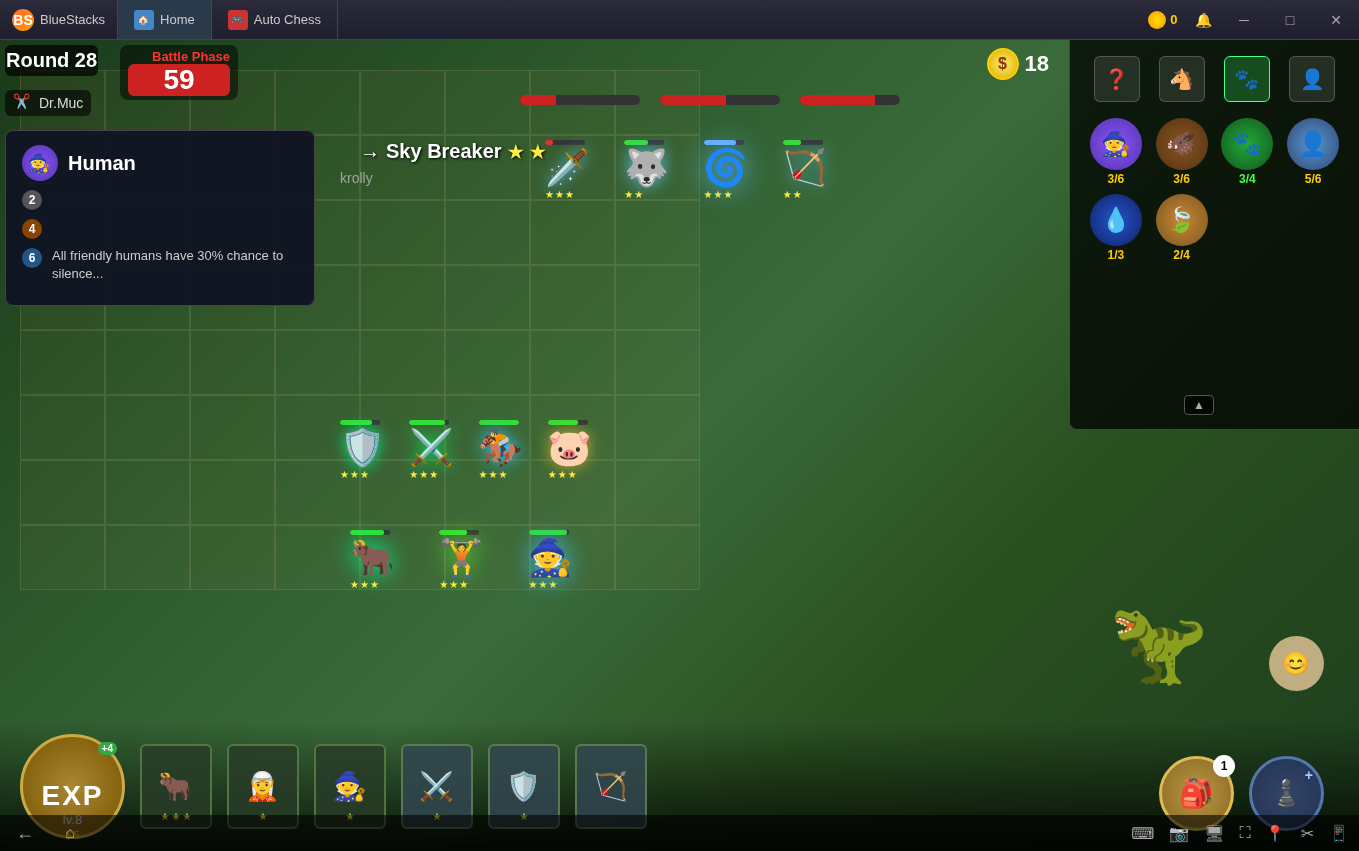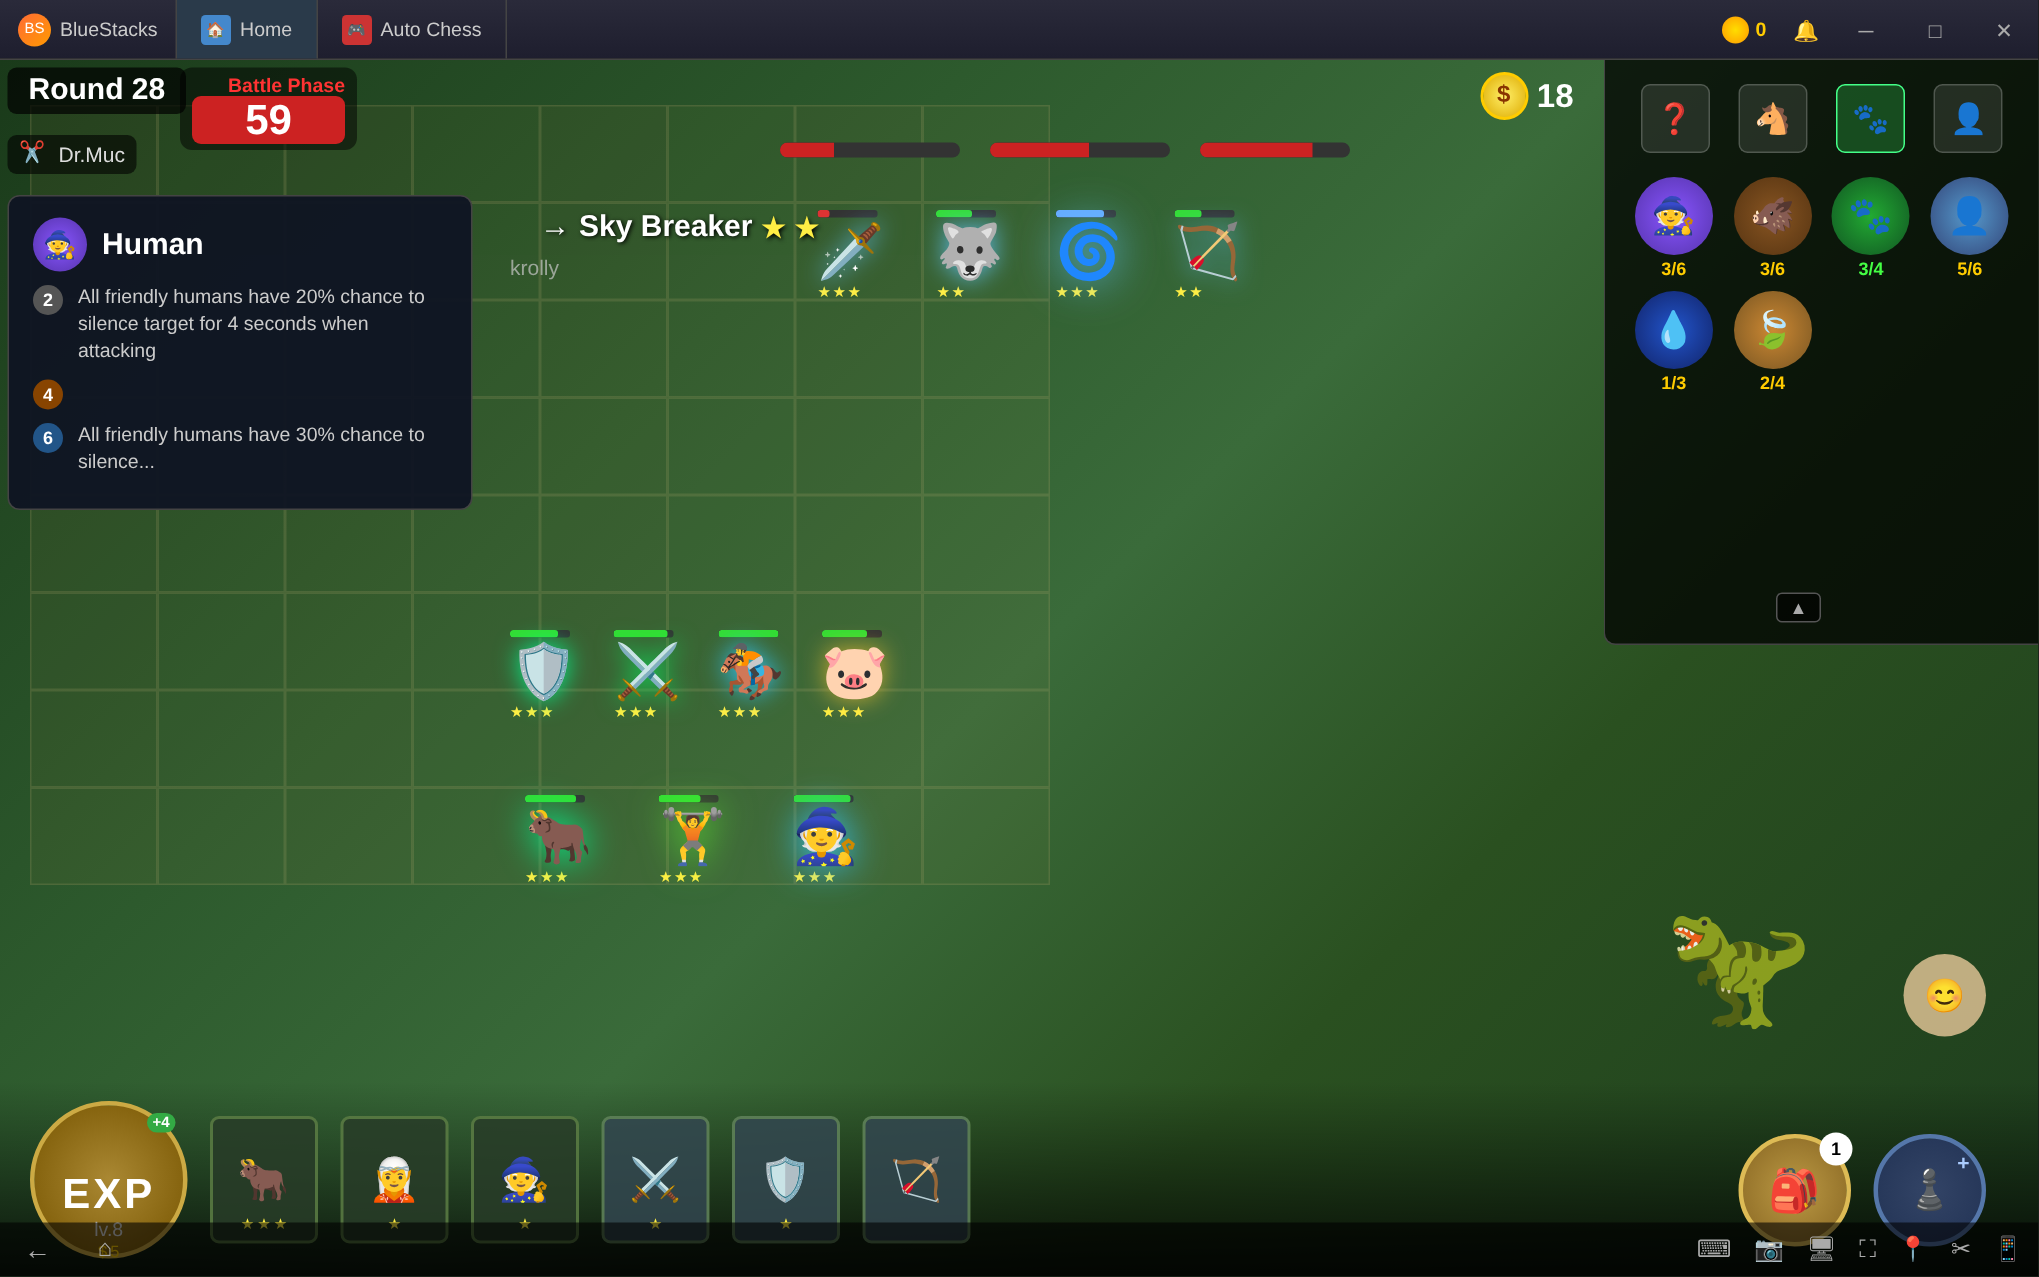--- a/index.html
+++ b/index.html
@@ -31,21 +31,21 @@
       padding: 0 12px;
       gap: 6px;
       border-right: 1px solid #444;
       height: 100%;
     }
     .tb-logo-circle {
       width: 22px; height: 22px;
       background: linear-gradient(135deg, #ff6b35, #ff9a00);
       border-radius: 50%;
       display: flex; align-items: center; justify-content: center;
-      font-size: 10px; color: white; font-weight: normal;
+      font-size: 14px; color: white; font-weight: bold;
     }
     .tb-logo-text { color: #ccc; font-size: 13px; }
     .tb-tab {
       display: flex; align-items: center; padding: 0 16px;
       height: 100%; gap: 6px; cursor: pointer;
       border-right: 1px solid #444;
     }
     .tb-tab .tab-icon {
       width: 20px; height: 20px;
       background: #4488cc;
@@ -108,21 +108,21 @@
       background: rgba(150, 120, 60, 0.15);
     }
 
     
     #round-info {
       position: absolute;
       top: 5px;
       left: 5px;
       background: rgba(0,0,0,0.7);
       border-radius: 6px;
-      padding: 4px 14px;
+      padding: 4px 1px;
       color: white;
     }
     .round-label {
       font-size: 20px;
       font-weight: bold;
       color: #fff;
     }
 
     
     #player-info {
@@ -822,21 +822,20 @@
 
   <div id="collapse-btn">▲</div>
 
   <div id="human-tooltip">
     <div class="tooltip-header">
       <div class="tooltip-icon">🧙</div>
       <span class="tooltip-title">Human</span>
     </div>
     <div class="tooltip-effect">
       <div class="effect-num effect-2">2</div>
-      <span class="effect-text">All friendly humans have 20% chance to silence target for 4 seconds when attacking</span>
     </div>
     <div class="tooltip-effect">
       <div class="effect-num effect-4">4</div>
     </div>
     <div class="tooltip-effect">
       <div class="effect-num effect-6">6</div>
       <span class="effect-text">All friendly humans have 30% chance to silence...</span>
     </div>
   </div>
 

